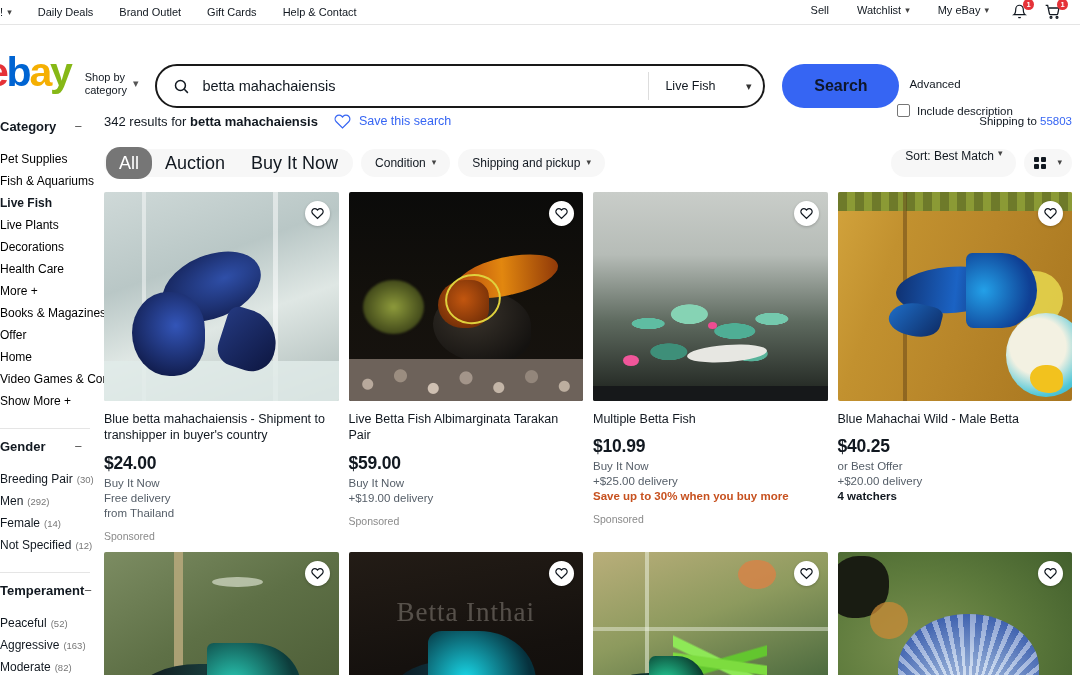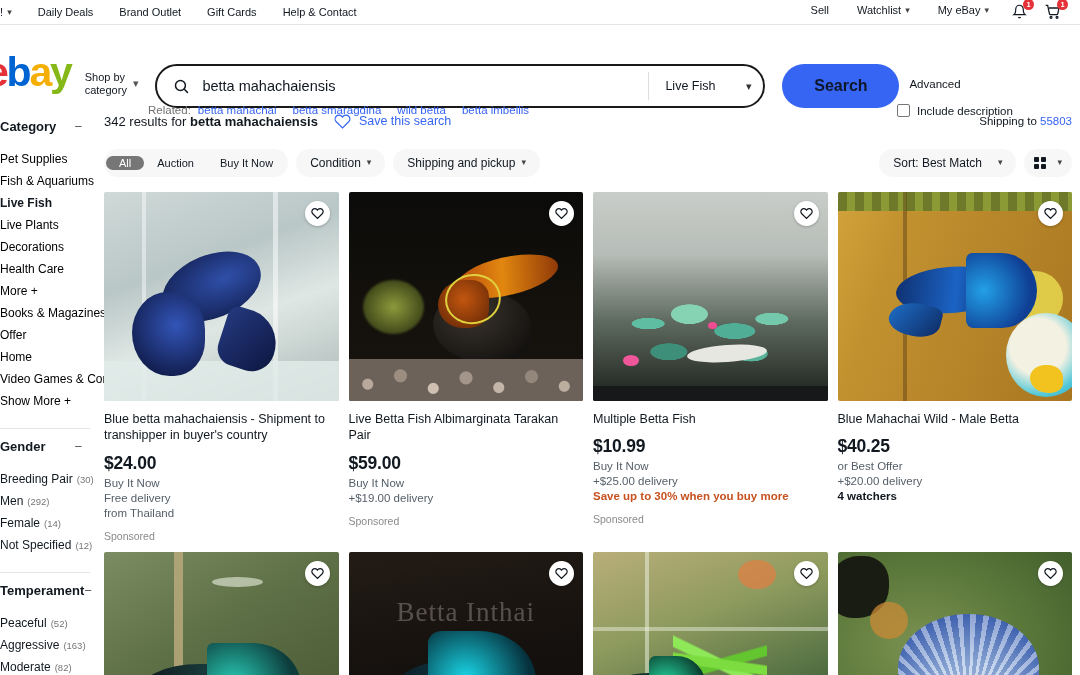--- a/index.html
+++ b/index.html
@@ -168,34 +168,34 @@
     margin-left:auto; padding-right:8px; font-size:11.5px; color:#111820; white-space:nowrap;
   }
   .ship-to .zip { color:#3665f3; cursor:pointer; }
 
   .filterbar { display:flex; align-items:center; margin-top:13px; height:30px; }
   .pillgroup {
     display:flex; align-items:center; background:#f7f7f7;
     border-radius:16px; height:28px; padding:0 2px;
   }
   .pill {
-    height:14px; padding:0 13px; border-radius:14px;
+    height:32px; padding:0 13px; border-radius:14px;
     display:flex; align-items:center; justify-content:center;
-    font-size:11px; color:#111820; cursor:pointer; white-space:nowrap;
+    font-size:18px; color:#111820; cursor:pointer; white-space:nowrap;
   }
   .pill.active { background:#767676; color:#fff; font-weight:normal; }
   .pill-drop {
     margin-left:8px; height:28px; padding:0 14px; border-radius:16px;
     background:#f7f7f7; display:flex; align-items:center; gap:2px;
     font-size:12px; color:#111820; cursor:pointer; white-space:nowrap;
   }
   .right-controls { margin-left:auto; display:flex; align-items:center; gap:8px; padding-right:8px; }
   .sort-pill {
     height:28px; padding:0 14px; border-radius:16px; background:#f7f7f7;
-    display:flex; align-items:center; gap:12px; font-size:12px; cursor:pointer; white-space:nowrap;
+    display:flex; gap:0; font-size:12px; cursor:pointer; white-space:nowrap;
   }
   .view-pill {
     height:28px; padding:0 10px; border-radius:16px; background:#f7f7f7;
     display:flex; align-items:center; gap:7px; cursor:pointer;
   }
   .grid-ico { display:grid; grid-template-columns:5px 5px; grid-template-rows:5px 5px; gap:2px; }
   .grid-ico span { background:#111820; border-radius:1px; display:block; }
 
   
   .grid {
@@ -385,27 +385,20 @@
       <div class="search-divider"></div>
       <div class="cat-select">
         <span>Live Fish</span>
         <span class="caret2">▾</span>
       </div>
     </div>
 
     <button class="search-btn">Search</button>
     <div class="advanced">Advanced</div>
 
-    <div class="related">
-      <span class="rel-label">Related:</span>
-      <a>betta mahachai</a>
-      <a>betta smaragdina</a>
-      <a>wild betta</a>
-      <a>betta imbellis</a>
-    </div>
 
     <div class="incl-desc">
       <span class="chk"></span>
       <span>Include description</span>
     </div>
   </div>
 
   <div class="main">
 
     <aside class="sidebar">

